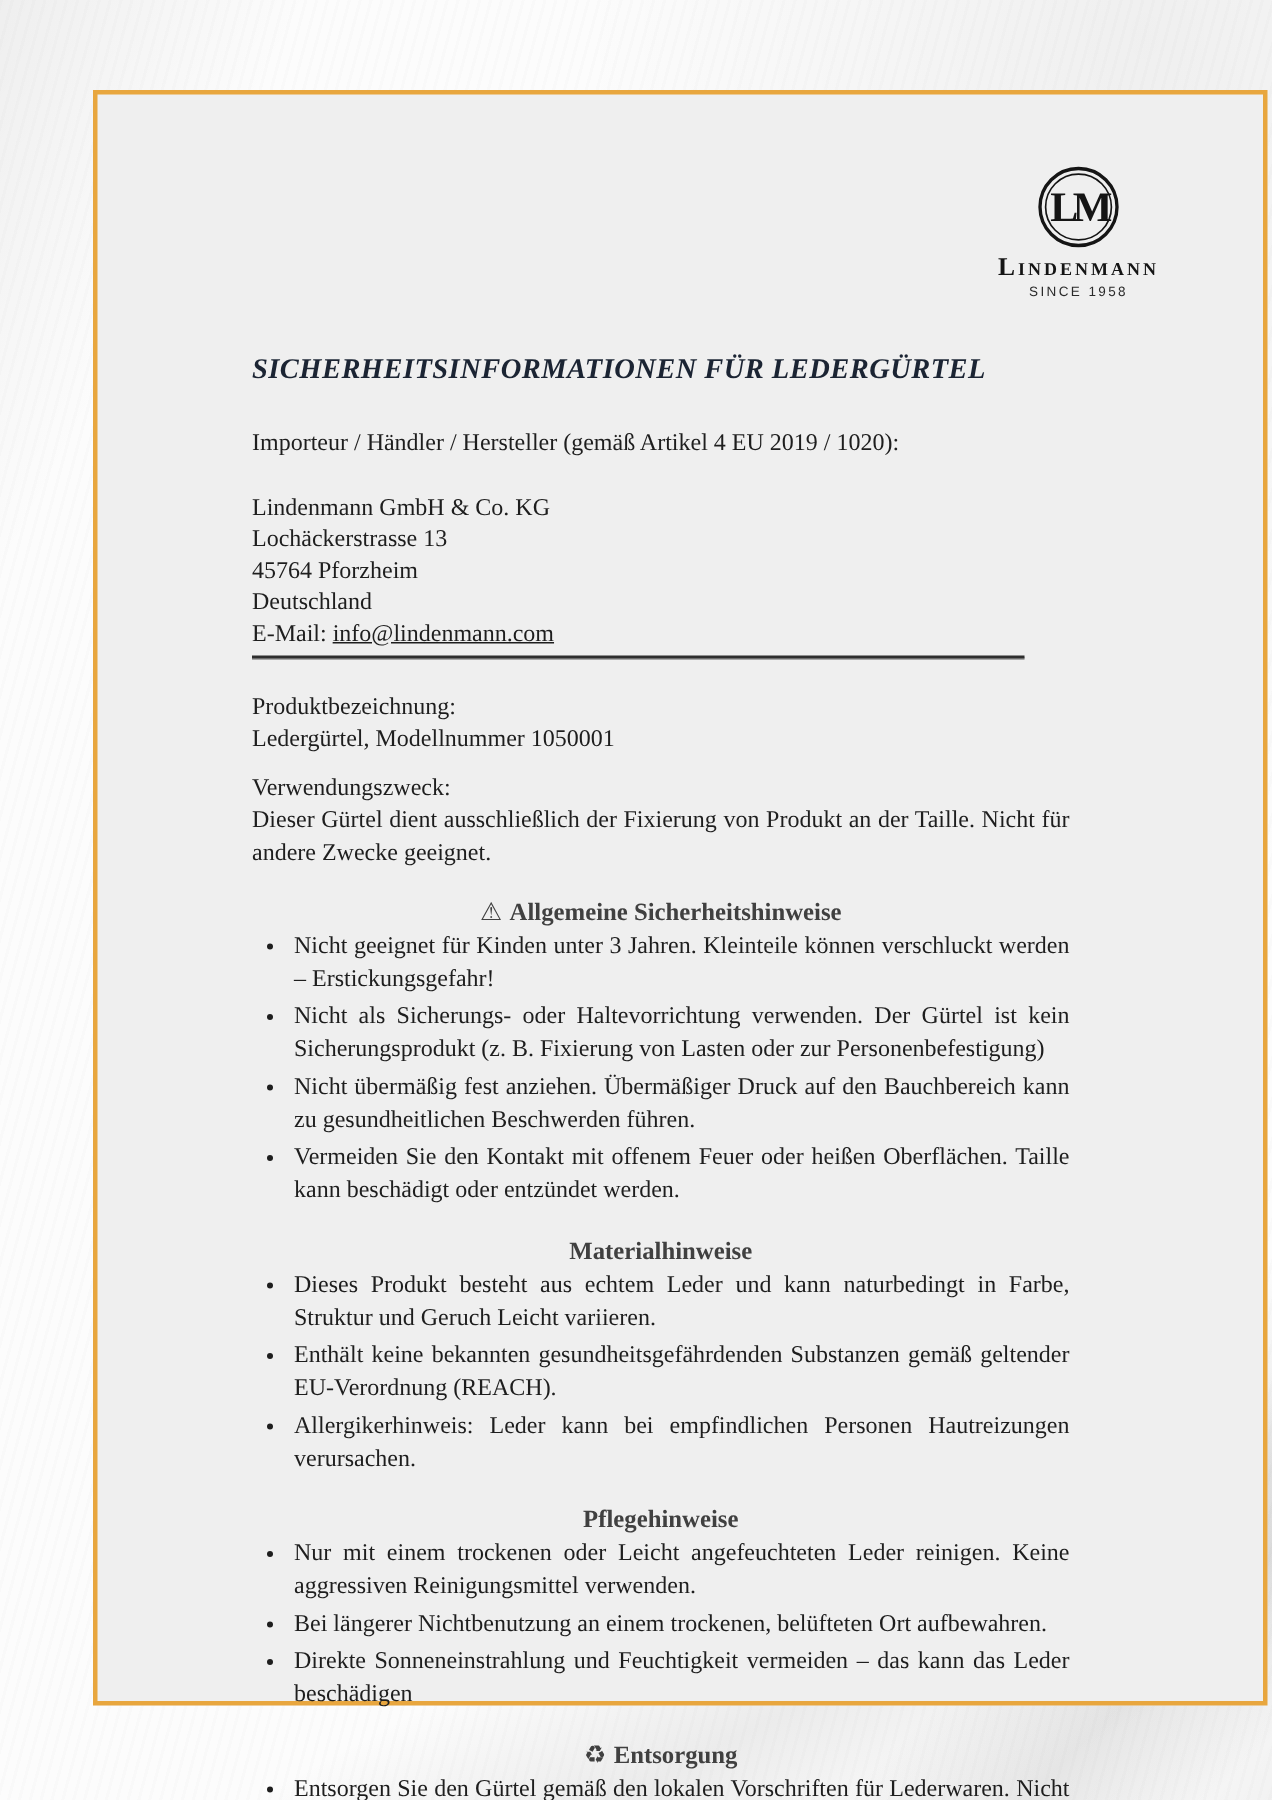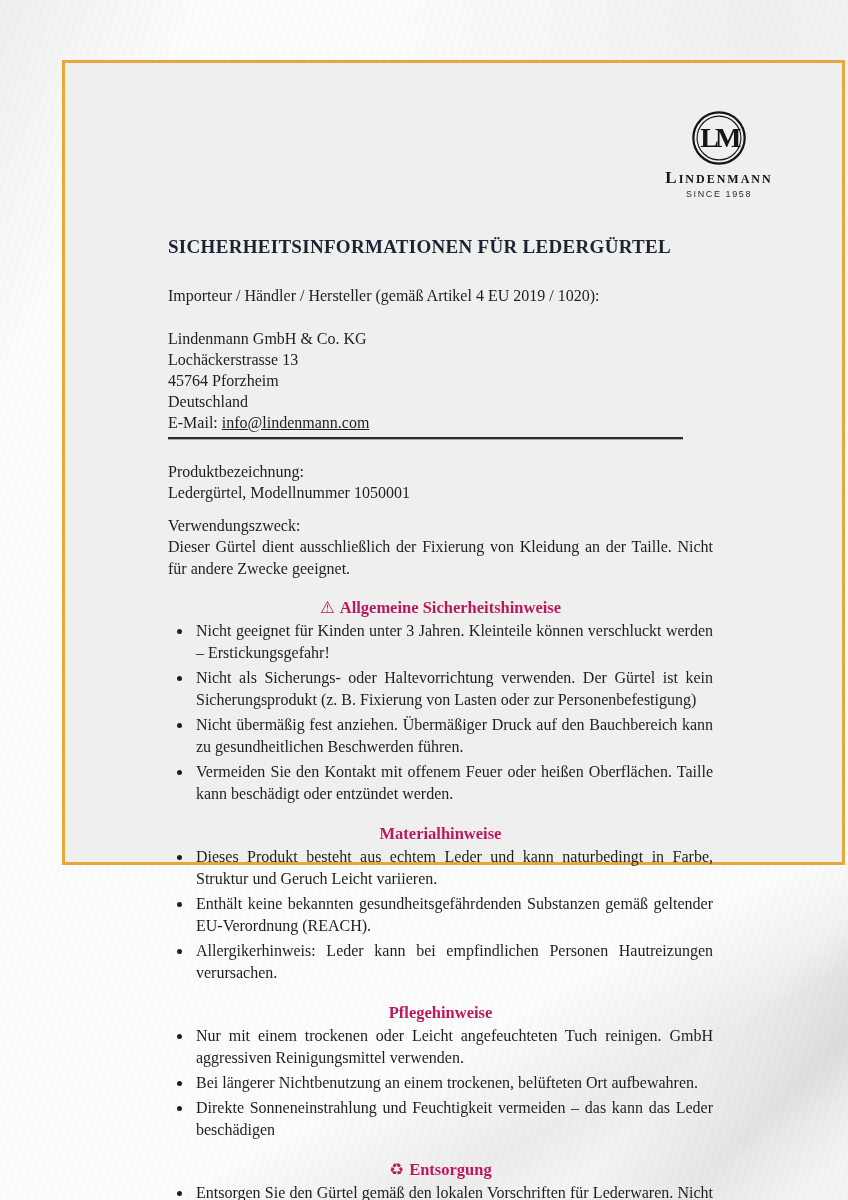--- a/index.html
+++ b/index.html
@@ -14,21 +14,21 @@
       linear-gradient(152deg, transparent 78%, rgba(90,90,90,0.10) 86%, transparent 94%),
       linear-gradient(135deg, transparent 86%, rgba(110,110,110,0.16) 92%, transparent 98%),
       radial-gradient(ellipse at 90% 2%, rgba(0,0,0,0.05), transparent 35%),
       repeating-linear-gradient(105deg, rgba(0,0,0,0.012) 0 2px, transparent 2px 7px);
     font-family: "Liberation Serif", "DejaVu Serif", serif;
     color: #1e1e1e;
   }
   .sheet {
     position: absolute;
     left: 62px; top: 60px;
-    width: 783px; height: 805px;
+    width: 783px; height: 1077px;
     box-sizing: border-box;
     border: 3px solid #E8A63E;
     background: #efefef;
     padding-top: 47px;
   }
   
   .logo {
     width: 180px;
     margin: 0 33px 0 auto;
     text-align: center;
@@ -59,20 +59,21 @@
     line-height: 21.5px;
     margin-top: 36px;
   }
   h1.doc-title {
     margin: 0 0 26px 0;
     font-size: 19px;
     line-height: 24px;
     font-weight: 700;
     letter-spacing: 0.3px;
     color: #1b2433;
+    font-style: italic;
   }
   p.importer { margin: 0 0 21px 0; }
   .address div { line-height: 21px; }
   .email-line a {
     color: inherit;
     text-decoration: underline;
     cursor: pointer;
   }
   .rule {
     margin-top: 4px;
@@ -85,21 +86,21 @@
   .pair span { display: block; line-height: 21.5px; }
   .pair.purpose { margin-top: 11px; }
   .pair.purpose .pv { text-align: justify; }
   section { margin-top: 18px; }
   h2.sec-head {
     margin: 0 0 1px 0;
     font-size: 16.5px;
     line-height: 22px;
     font-weight: 700;
     text-align: center;
-    color: #be185d;
+    color: #404040;
   }
   h2.sec-head .sec-icon { margin-right: 5px; font-family: "DejaVu Sans", sans-serif; font-weight: 400; }
   ul.bullets {
     margin: 1px 0 0 0;
     padding: 0 0 0 25px;
     list-style: disc;
   }
   ul.bullets li {
     text-align: justify;
     line-height: 22px;
@@ -138,21 +139,21 @@
 
     <div class="rule"></div>
 
     <p class="pair">
       <span>Produktbezeichnung:</span>
       <span>Ledergürtel, Modellnummer 1050001</span>
     </p>
 
     <p class="pair purpose">
       <span>Verwendungszweck:</span>
-      <span class="pv">Dieser Gürtel dient ausschließlich der Fixierung von Kleidung an der Taille. Nicht für andere Zwecke geeignet.</span>
+      <span class="pv">Dieser Gürtel dient ausschließlich der Fixierung von Produkt an der Taille. Nicht für andere Zwecke geeignet.</span>
     </p>
 
     <section>
       <h2 class="sec-head"><span class="sec-icon">⚠</span><span>Allgemeine Sicherheitshinweise</span></h2>
       <ul class="bullets">
         <li>Nicht geeignet für Kinden unter 3 Jahren. Kleinteile können verschluckt werden – Erstickungsgefahr!</li>
         <li>Nicht als Sicherungs- oder Haltevorrichtung verwenden. Der Gürtel ist kein Sicherungsprodukt (z. B. Fixierung von Lasten oder zur Personenbefestigung)</li>
         <li>Nicht übermäßig fest anziehen. Übermäßiger Druck auf den Bauchbereich kann zu gesundheitlichen Beschwerden führen.</li>
         <li>Vermeiden Sie den Kontakt mit offenem Feuer oder heißen Oberflächen. Taille kann beschädigt oder entzündet werden.</li>
       </ul>
@@ -163,21 +164,21 @@
       <ul class="bullets">
         <li>Dieses Produkt besteht aus echtem Leder und kann naturbedingt in Farbe, Struktur und Geruch Leicht variieren.</li>
         <li>Enthält keine bekannten gesundheitsgefährdenden Substanzen gemäß geltender EU-Verordnung (REACH).</li>
         <li>Allergikerhinweis: Leder kann bei empfindlichen Personen Hautreizungen verursachen.</li>
       </ul>
     </section>
 
     <section>
       <h2 class="sec-head"><span>Pflegehinweise</span></h2>
       <ul class="bullets">
-        <li>Nur mit einem trockenen oder Leicht angefeuchteten Tuch reinigen. GmbH aggressiven Reinigungsmittel verwenden.</li>
+        <li>Nur mit einem trockenen oder Leicht angefeuchteten Leder reinigen. Keine aggressiven Reinigungsmittel verwenden.</li>
         <li>Bei längerer Nichtbenutzung an einem trockenen, belüfteten Ort aufbewahren.</li>
         <li>Direkte Sonneneinstrahlung und Feuchtigkeit vermeiden – das kann das Leder beschädigen</li>
       </ul>
     </section>
 
     <section>
       <h2 class="sec-head"><span class="sec-icon">♻</span><span>Entsorgung</span></h2>
       <ul class="bullets">
         <li>Entsorgen Sie den Gürtel gemäß den lokalen Vorschriften für Lederwaren. Nicht über den Hausmüll entsorgen, wenn separate Sammelstellen vorhanden sind.</li>
       </ul>

